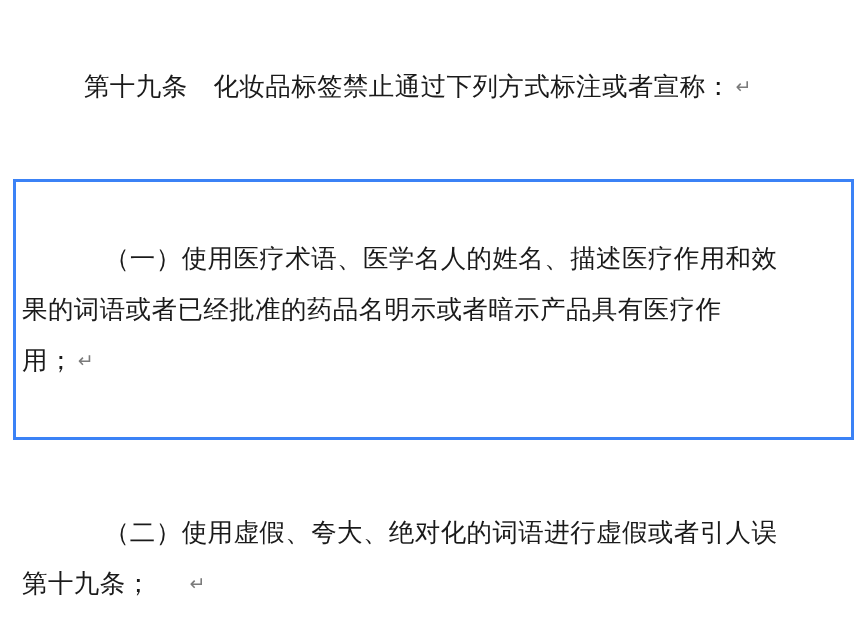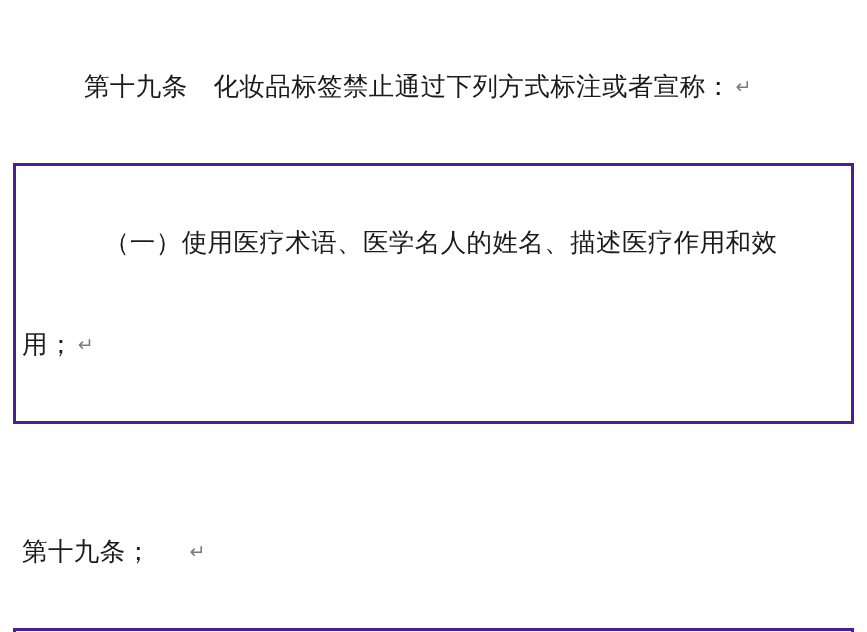--- a/index.html
+++ b/index.html
@@ -40,43 +40,43 @@
     vertical-align: 2px;
     padding-left: 4px;
   }
   .gap {
     display: inline-block;
     width: 34px;
   }
   
   .boxed {
     position: relative;
-    border: 3px solid #4c1d95;
+    border: 3px solid #3b82f6;
     box-sizing: border-box;
-    margin: 0 -9px;
+    margin: 16px -9px;
     padding: 0 6px;
   }
   .p-title {
     padding-left: 0;
   }
 </style>
 </head>
 <body>
 
 <div class="doc">
 
   <div class="para p-title" style="padding-left:32px;">
     <span>第十九条　化妆品标签禁止通过下列方式标注或者宣称：</span><span class="pilcrow">↵</span>
   </div>
 
   <div class="para boxed">
-    <span class="indent"></span><span>（一）使用医疗术语、医学名人的姓名、描述医疗作用和效</span><br><br><span>用；</span><span class="pilcrow">↵</span>
+    <span class="indent"></span><span>（一）使用医疗术语、医学名人的姓名、描述医疗作用和效</span><br><span>果的词语或者已经批准的药品名明示或者暗示产品具有医疗作</span><br><span>用；</span><span class="pilcrow">↵</span>
   </div>
 
   <div class="para">
-    <span class="indent"></span><br><span>第十九条；</span><span class="gap"></span><span class="pilcrow">↵</span>
+    <span class="indent"></span><span>（二）使用虚假、夸大、绝对化的词语进行虚假或者引人误</span><br><span>第十九条；</span><span class="gap"></span><span class="pilcrow">↵</span>
   </div>
 
   <div class="para boxed">
     <span class="indent"></span><br><br>
   </div>
 
 </div>
 
 </body></html>

